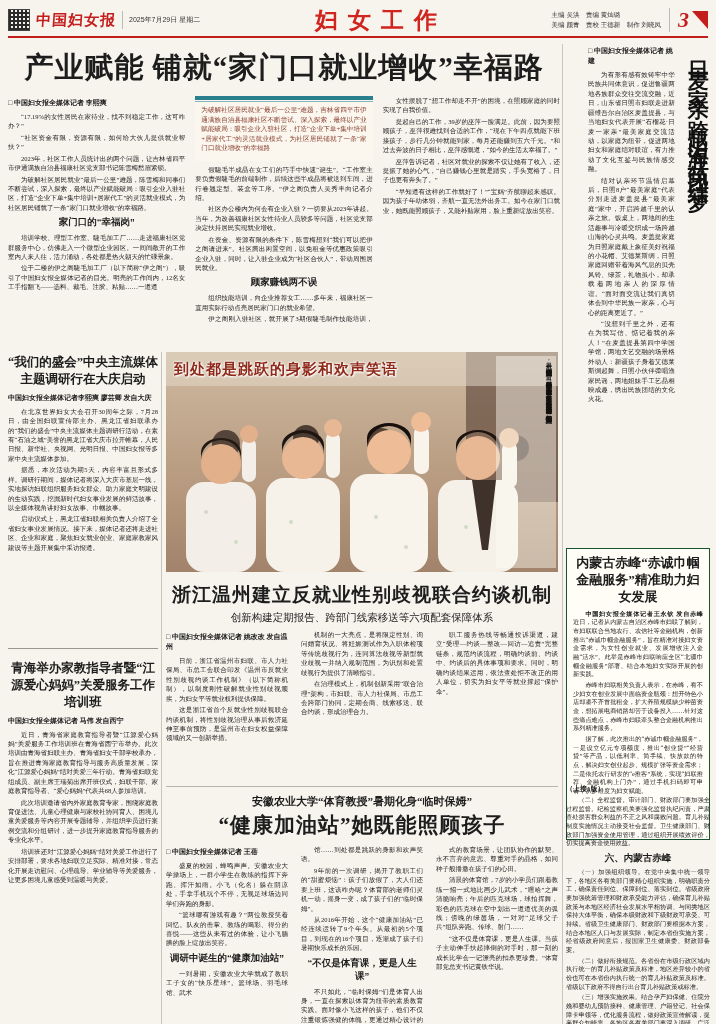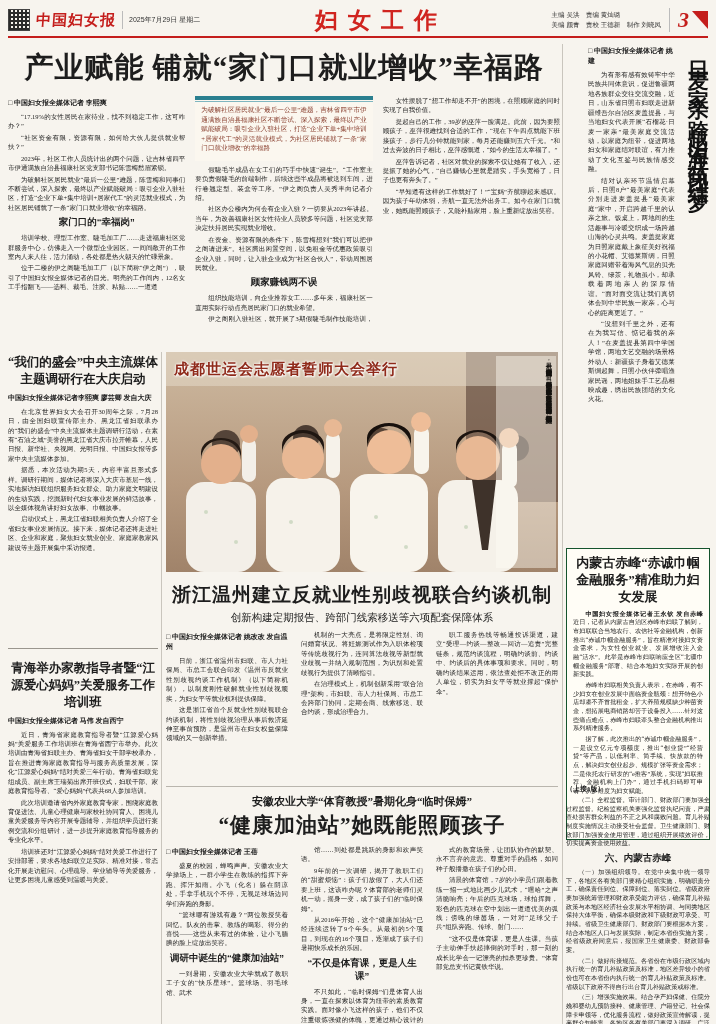--- a/index.html
+++ b/index.html
@@ -207,21 +207,21 @@
 
       <g fill="#cdd8c2" opacity="0.9">
         <circle cx="40" cy="160" r="2"></circle>
           <circle cx="125" cy="170" r="2"></circle>
           <circle cx="210" cy="165" r="2"></circle>
         <circle cx="300" cy="175" r="2"></circle>
           <circle cx="70" cy="190" r="2"></circle>
           <circle cx="240" cy="195" r="2"></circle>
       </g>
     </svg>
-    <figcaption class="photo-title">成都世运会志愿者誓师大会举行</figcaption>
+    <figcaption class="photo-title">到处都是跳跃的身影和欢声笑语</figcaption>
     <div class="photo-cap">
       <span>七月二十八日，志愿者们在成都世运会志愿者誓师大会上宣誓。当日，在第十二届世界运动会倒计时十天之际，成都世运会志愿者誓师大会举行，近三百名志愿者代表庄严宣誓，向世界宣告他们已准备就绪，迎接这场国际体育盛会的到来。</span>
       <span class="photo-credit">新华社记者 刘坤摄</span>
     </div>
   </figure>
 
   <section class="wenzhou">
     <div class="wz-headline">浙江温州建立反就业性别歧视联合约谈机制</div>
     <div class="wz-subhead">创新构建定期报告、跨部门线索移送等六项配套保障体系</div>
     <div class="cols3">

